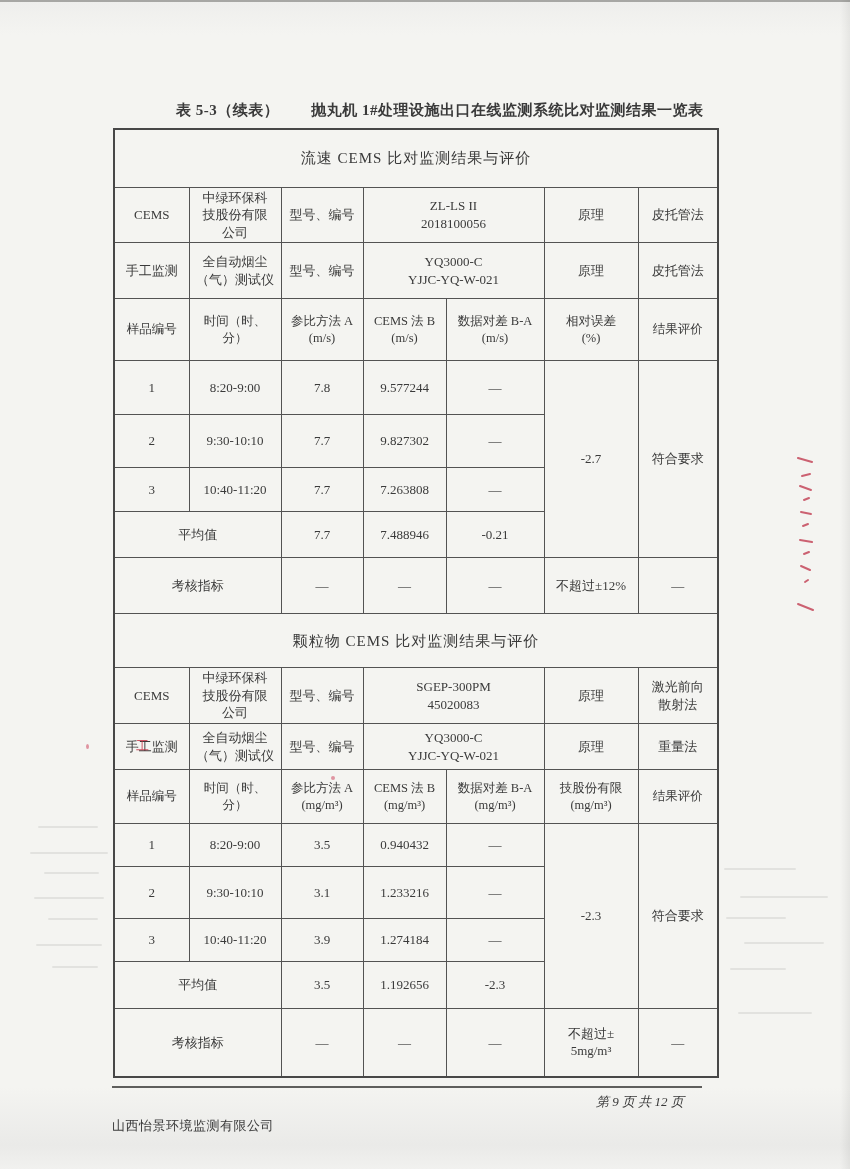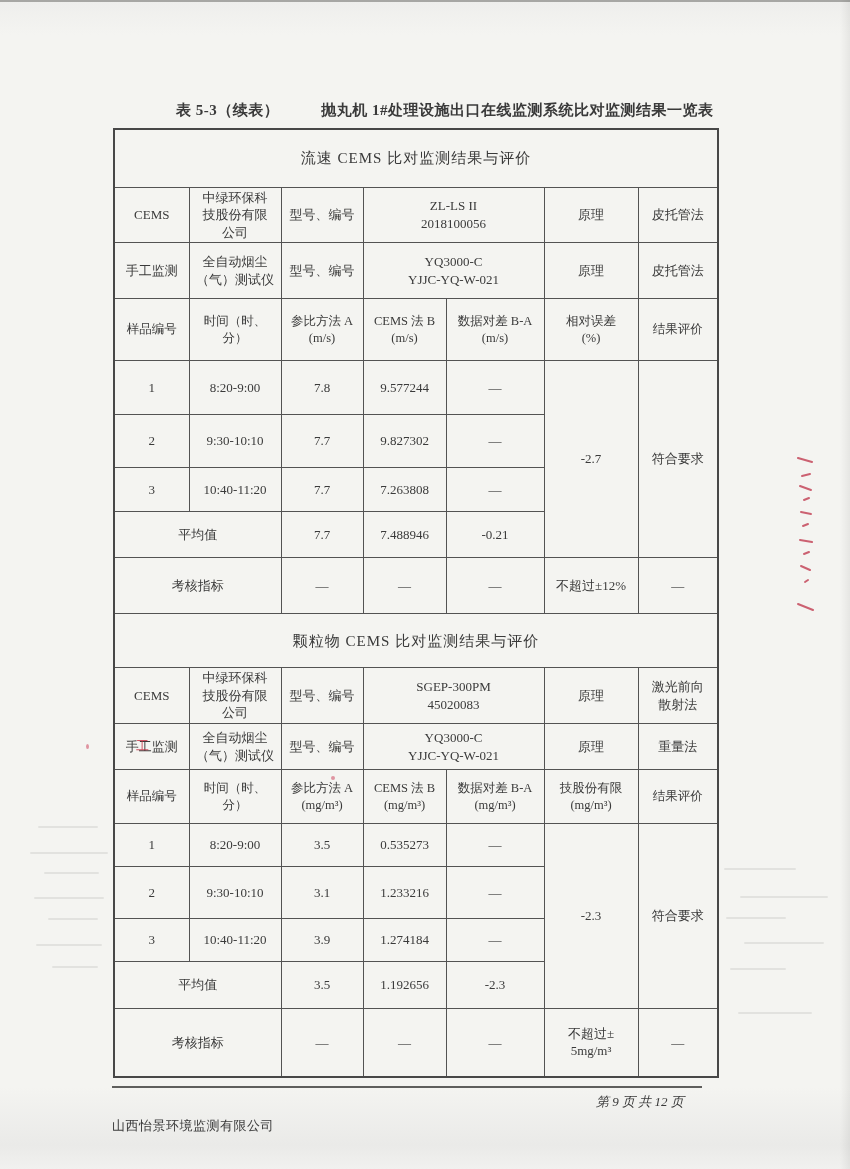--- a/index.html
+++ b/index.html
@@ -5,21 +5,21 @@
   html,body{margin:0;padding:0;}
   body{width:850px;height:1169px;background:#d8d8d6;}
   .paper{
     position:relative;width:850px;height:1169px;overflow:hidden;
     background:linear-gradient(180deg,#eeeeec 0%,#f4f4f1 3%,#f4f4f1 93%,#eaeae8 98%,#f1f1ef 100%);
     font-family:"Liberation Serif","DejaVu Serif",serif;
     color:#3a3a3a;
   }
   .edge-top{position:absolute;top:0;left:0;width:100%;height:2px;background:#9a9a98;opacity:.85;}
   .edge-right{position:absolute;top:0;right:0;width:10px;height:100%;background:linear-gradient(90deg,rgba(0,0,0,0),rgba(0,0,0,.06));}
-  .title-row{position:absolute;left:176px;top:101px;display:flex;gap:42px;font-size:15px;font-weight:700;letter-spacing:.5px;white-space:nowrap;}
+  .title-row{position:absolute;left:176px;top:101px;display:flex;gap:32px;font-size:15px;font-weight:700;letter-spacing:.5px;white-space:nowrap;}
   table.report{
     position:absolute;left:113px;top:128px;width:604px;
     border-collapse:collapse;table-layout:fixed;
     border:2px solid #474747;
   }
   table.report td{
     border:1px solid #535353;
     text-align:center;vertical-align:middle;
     font-size:13px;line-height:1.35;padding:1px 2px;
     white-space:pre-line;overflow:hidden;
@@ -168,21 +168,21 @@
         <td>数据对差 B-A
 (mg/m³)</td>
         <td>技股份有限
 (mg/m³)</td>
         <td>结果评价</td>
       </tr>
       <tr style="height:43px">
         <td>1</td>
         <td>8:20-9:00</td>
         <td>3.5</td>
-        <td>0.535273</td>
+        <td>0.940432</td>
         <td>—</td>
         <td rowspan="4">-2.3</td>
         <td rowspan="4">符合要求</td>
       </tr>
       <tr style="height:52px">
         <td>2</td>
         <td>9:30-10:10</td>
         <td>3.1</td>
         <td>1.233216</td>
         <td>—</td>

